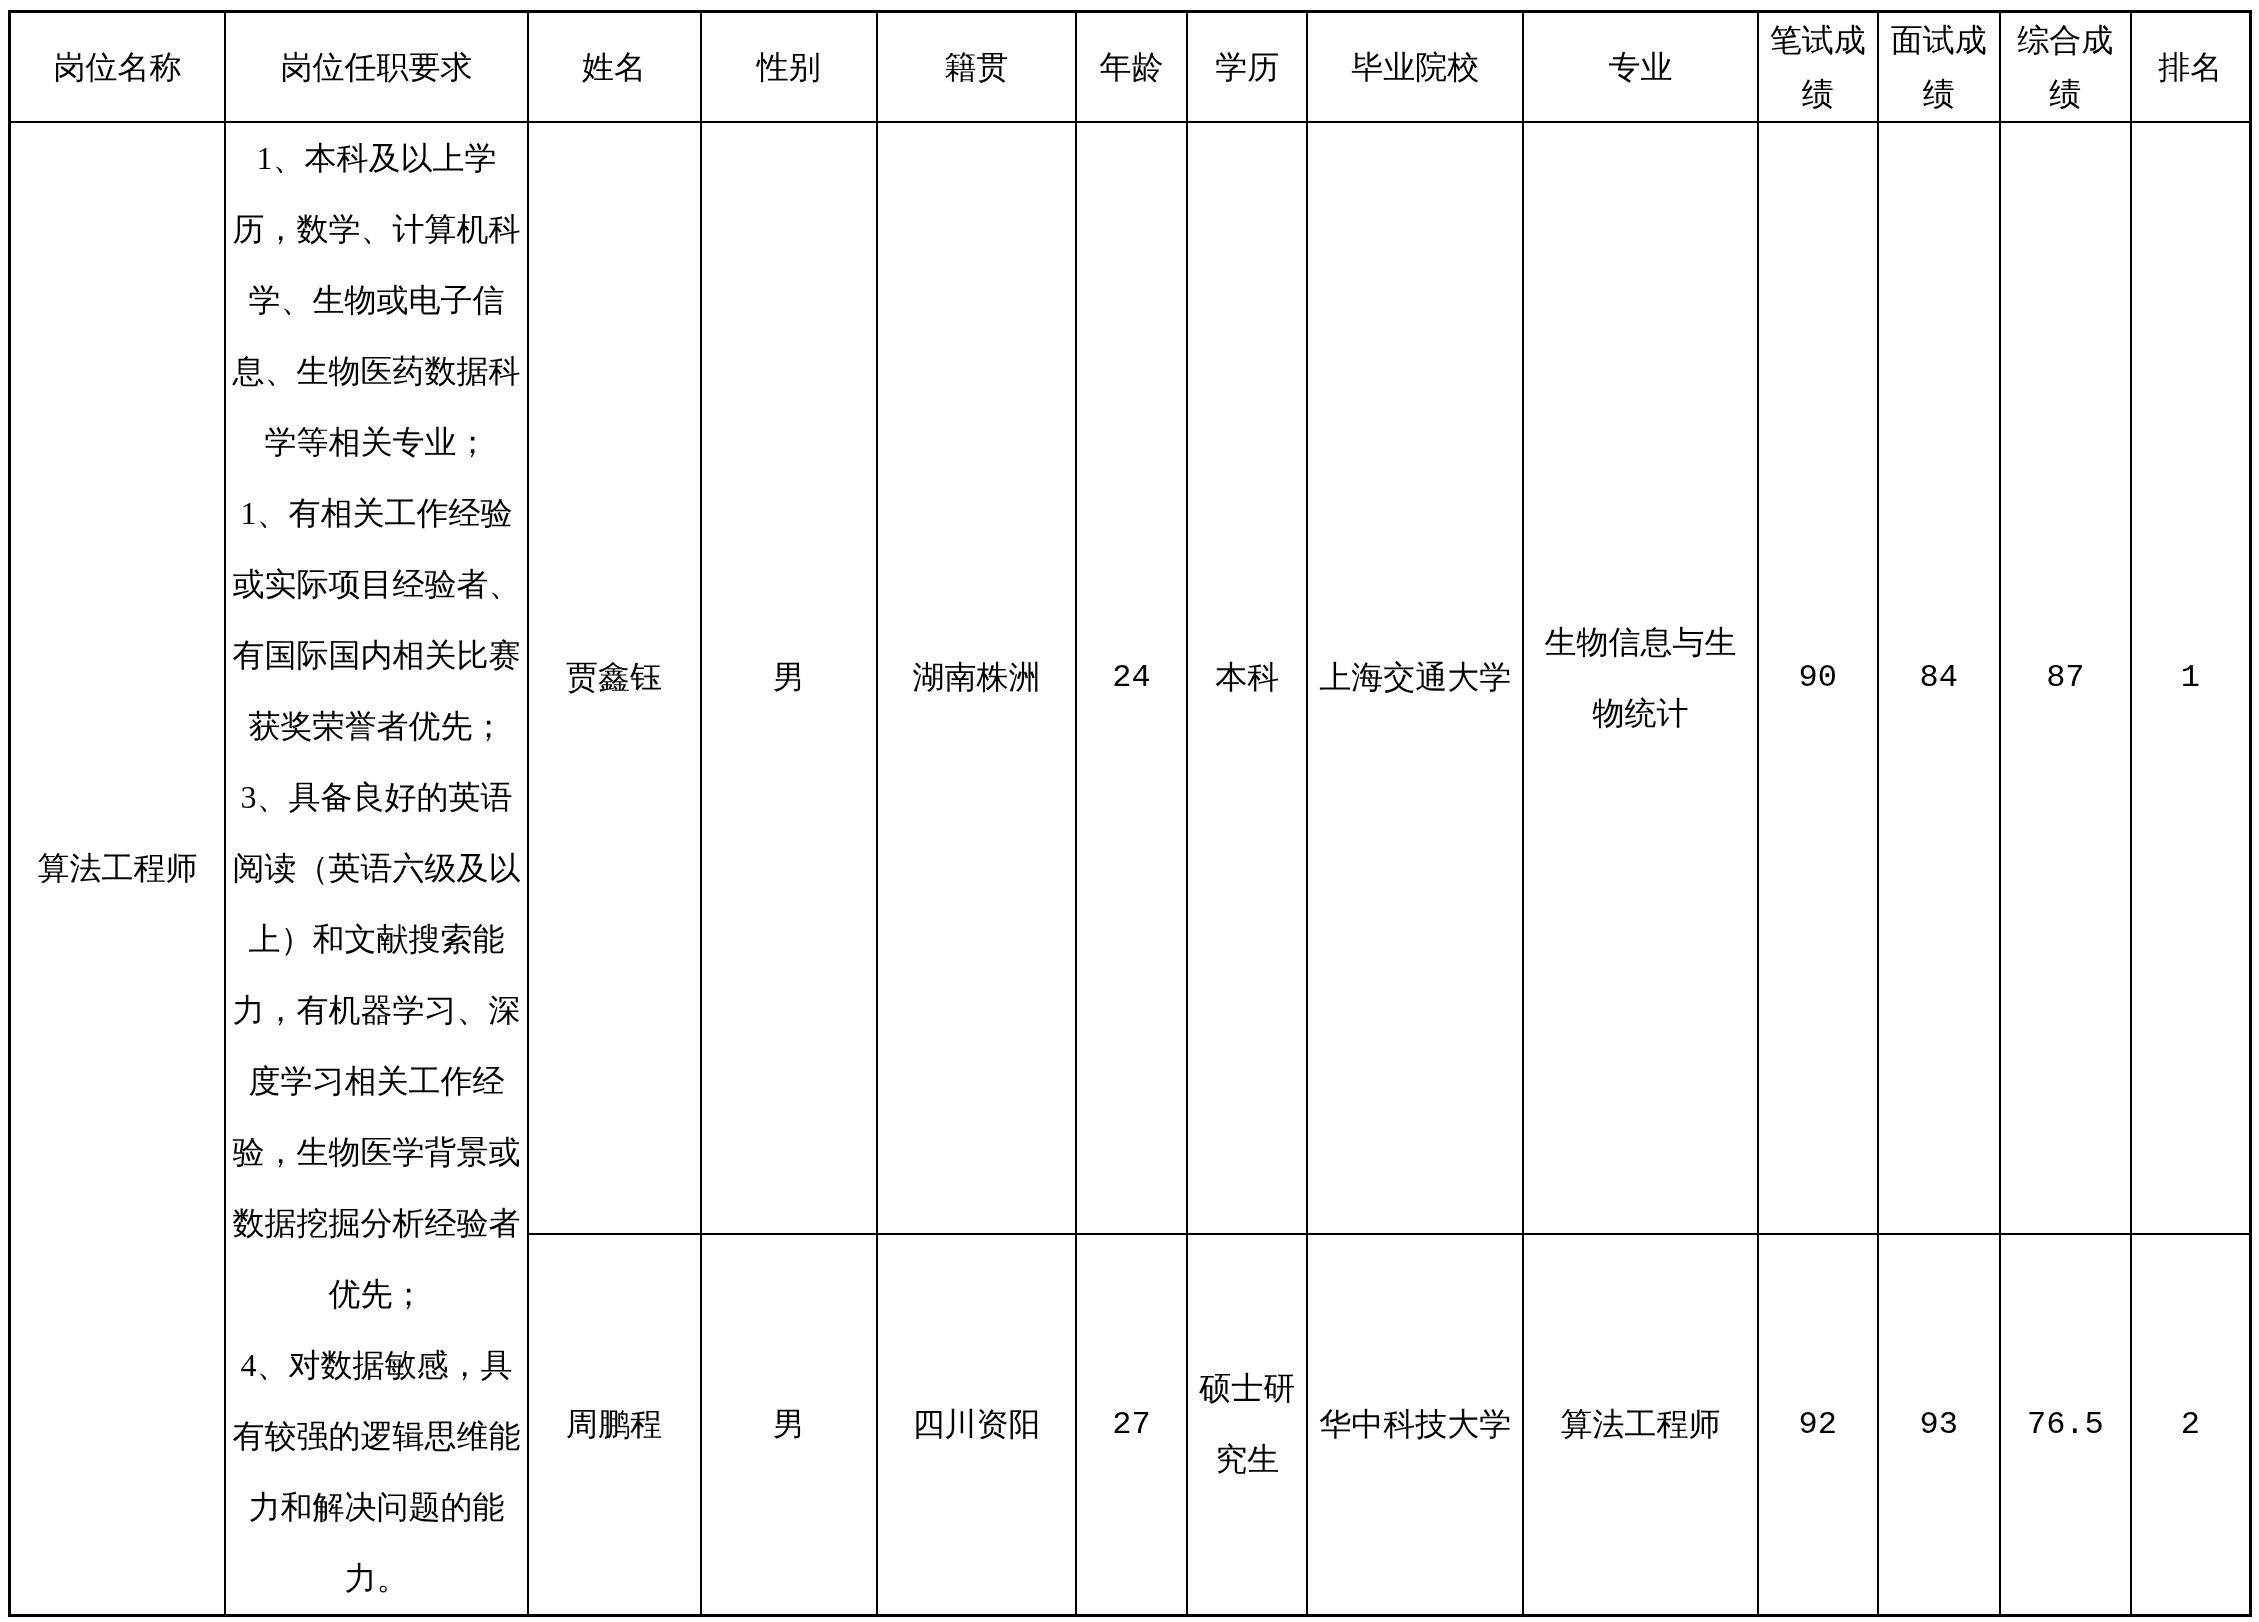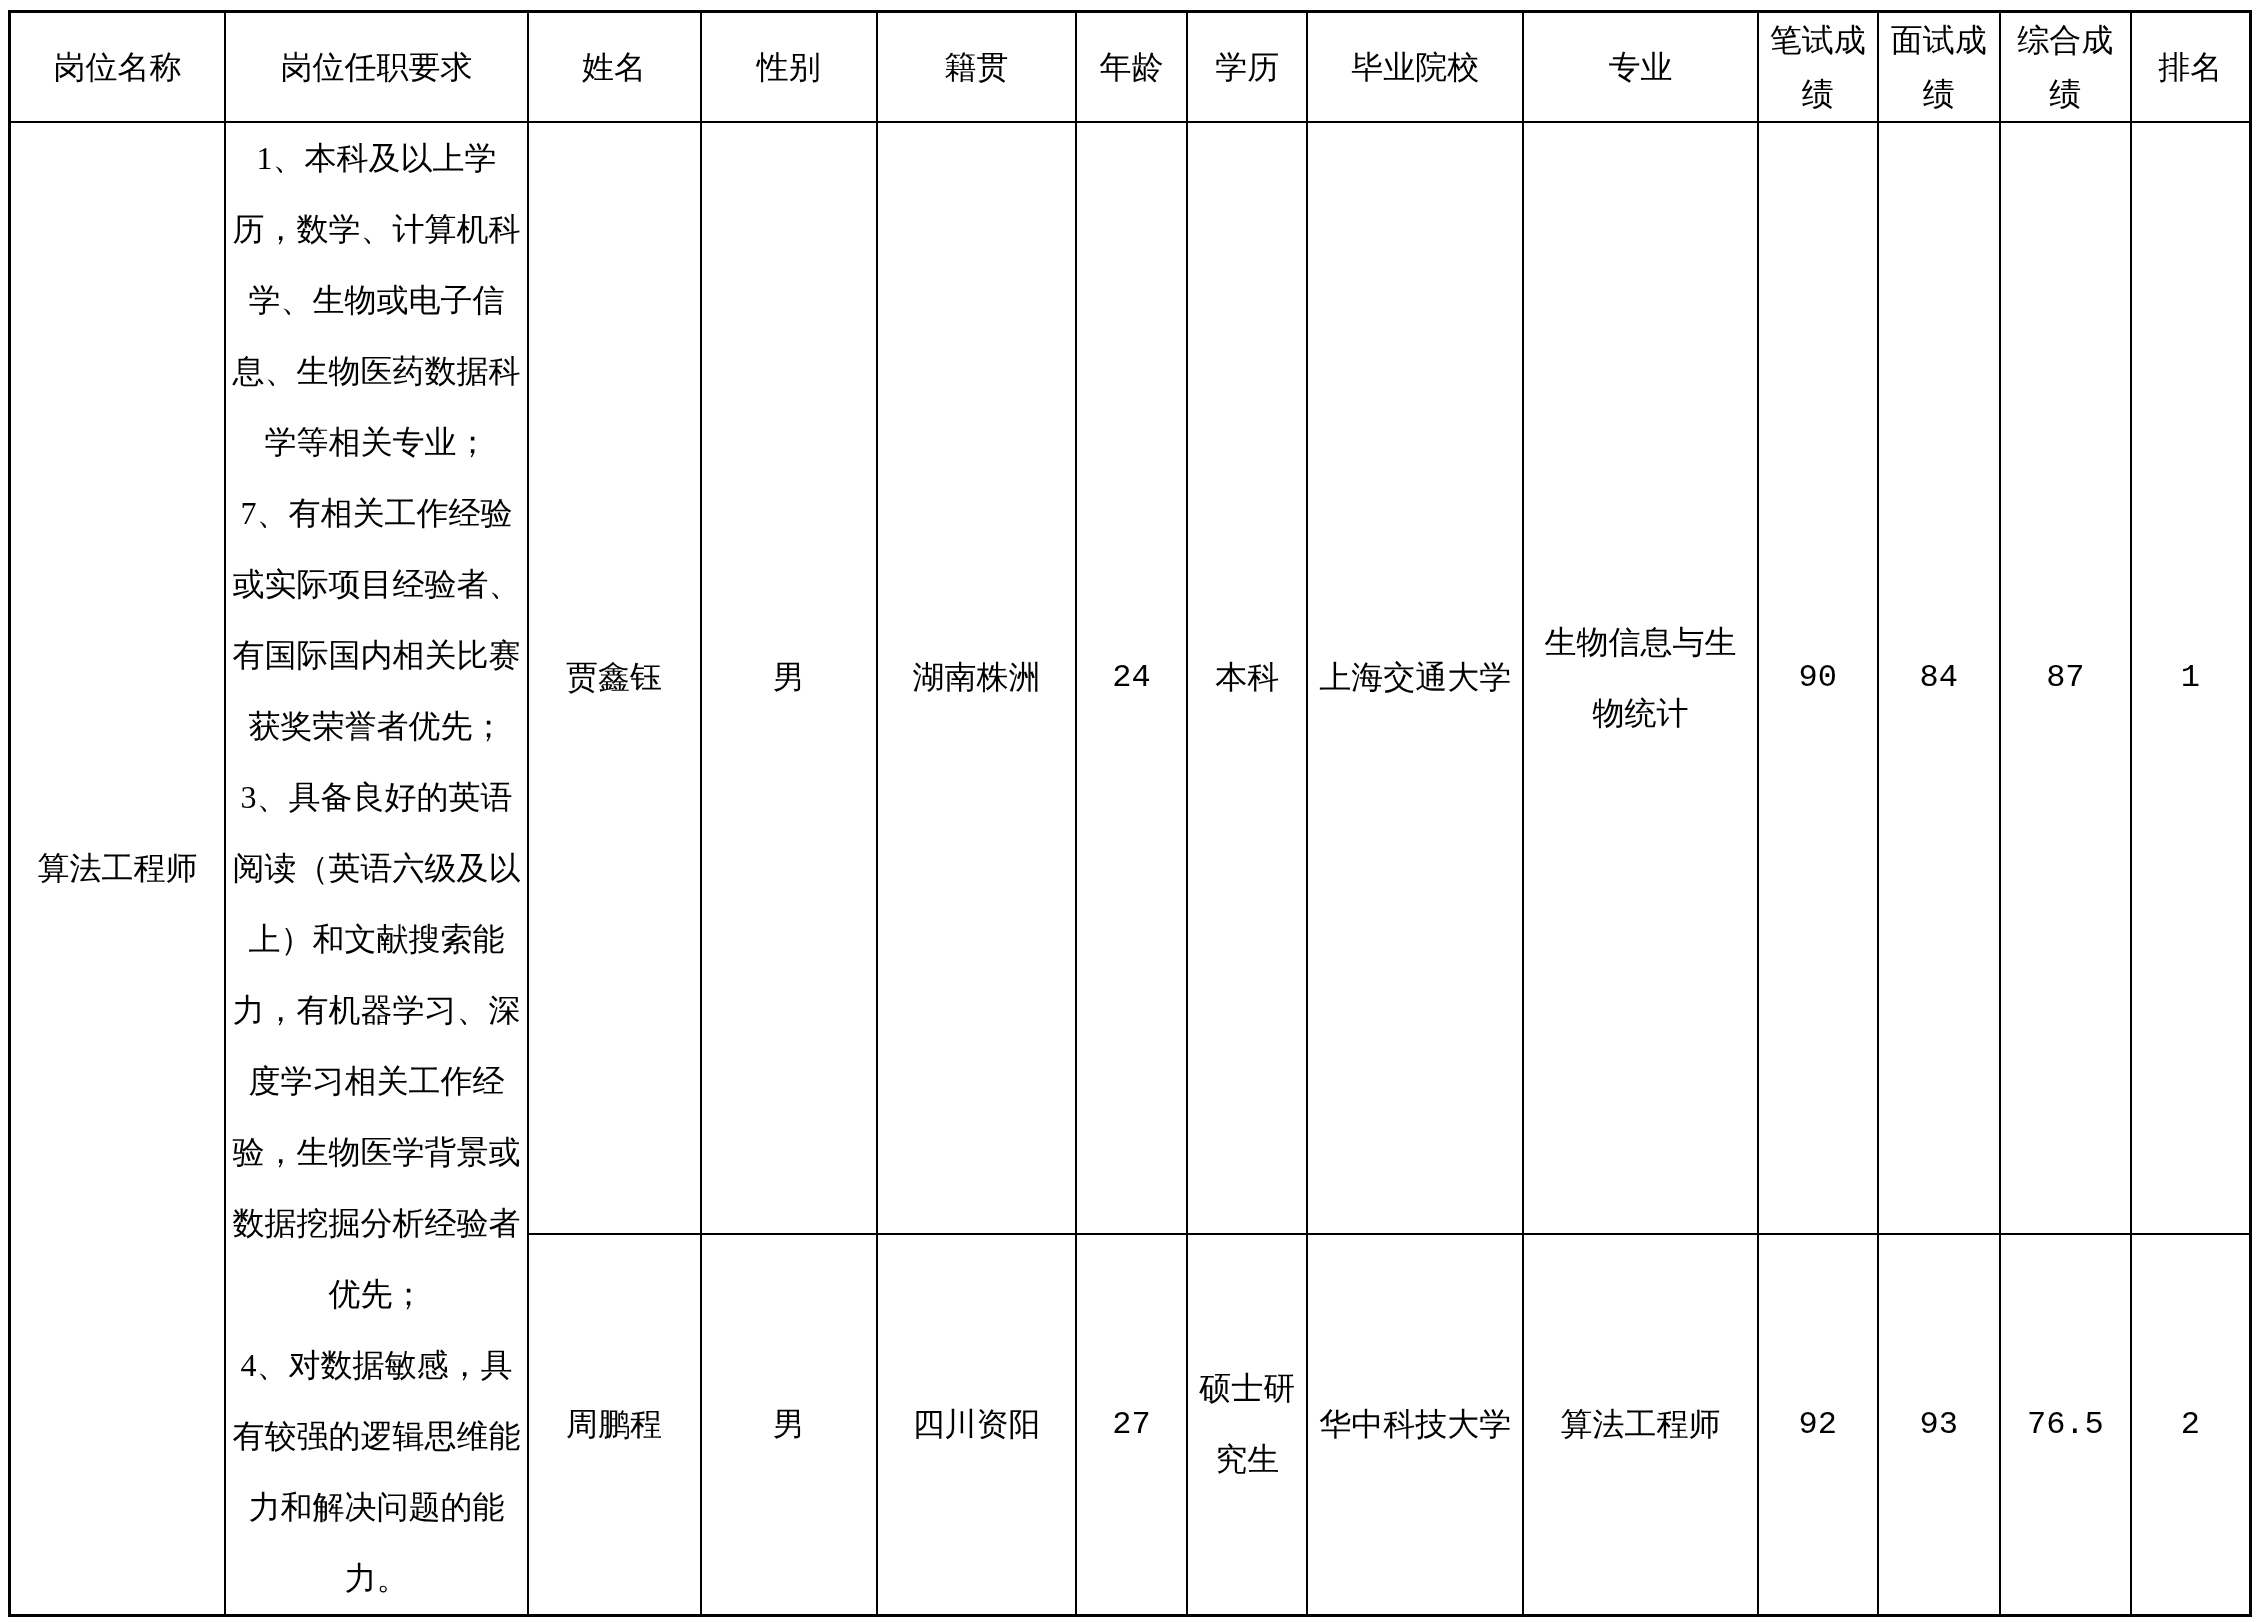--- a/index.html
+++ b/index.html
@@ -89,21 +89,21 @@
         <th class="th-interview">面试成绩</th>
         <th class="th-overall">综合成绩</th>
         <th>排名</th>
       </tr>
     </thead>
     <tbody>
       <tr class="row-1">
         <td rowspan="2">算法工程师</td>
         <td rowspan="2" class="cell-requirements">
           <div class="req-para">1、本科及以上学历，数学、计算机科学、生物或电子信息、生物医药数据科学等相关专业；</div>
-          <div class="req-para">7、有相关工作经验或实际项目经验者、有国际国内相关比赛获奖荣誉者优先；</div>
+          <div class="req-para">1、有相关工作经验或实际项目经验者、有国际国内相关比赛获奖荣誉者优先；</div>
           <div class="req-para">3、具备良好的英语阅读（英语六级及以上）和文献搜索能力，有机器学习、深度学习相关工作经验，生物医学背景或数据挖掘分析经验者优先；</div>
           <div class="req-para">4、对数据敏感，具有较强的逻辑思维能力和解决问题的能力。</div>
         </td>
         <td>贾鑫钰</td>
         <td>男</td>
         <td>湖南株洲</td>
         <td class="num">24</td>
         <td>本科</td>
         <td>上海交通大学</td>
         <td class="cell-major">生物信息与生物统计</td>

